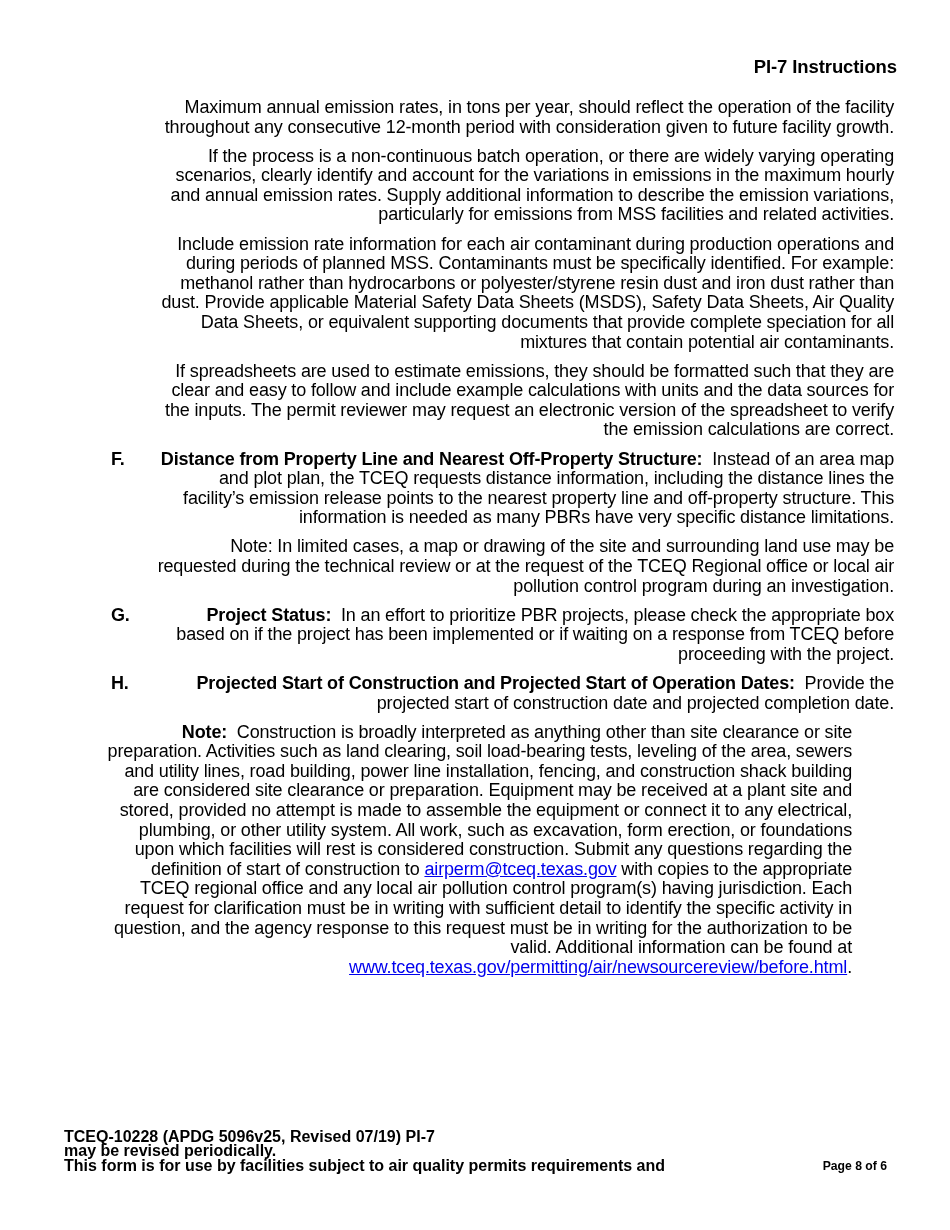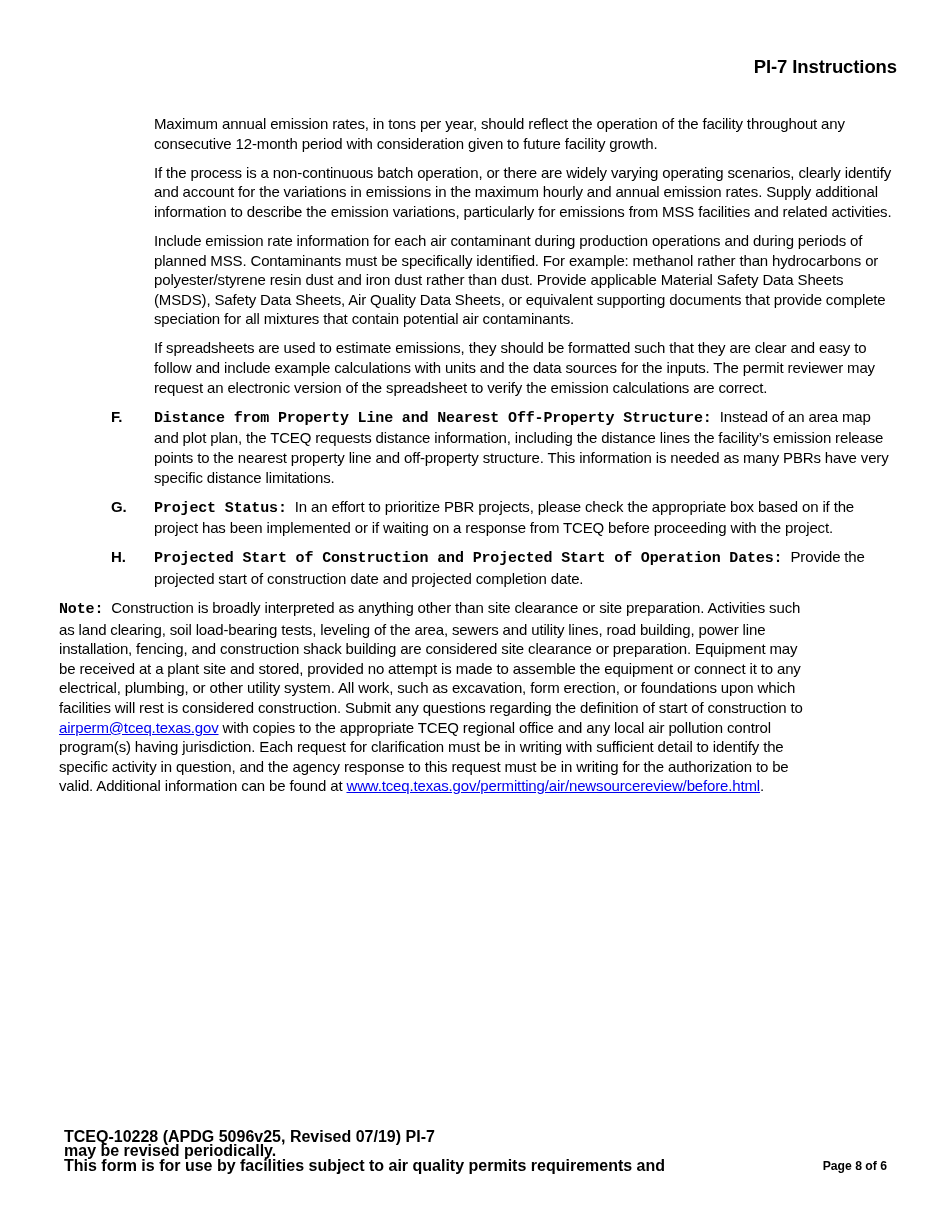--- a/index.html
+++ b/index.html
@@ -19,45 +19,46 @@
       position: absolute;
       top: 56px;
       right: 53px;
       font-weight: bold;
       font-size: 18.5px;
       letter-spacing: -0.1px;
     }
     .content {
       position: absolute;
       left: 0;
-      top: 114px;
+      top: 98px;
       width: 950px;
-      font-size: 15px;
+      font-size: 18px;
       line-height: 19.6px;
       letter-spacing: -0.15px;
+      text-align: right;
     }
     .para {
       position: relative;
       margin: 0 0 9.5px 0;
     }
     .indent-154 { padding-left: 154px; width: 740px; }
-    .indent-140 { padding-left: 59px; width: 752px; }
+    .indent-140 { padding-left: 100px; width: 752px; }
     .lettered {
       position: relative;
       padding-left: 154px;
       width: 740px;
       margin: 0 0 9.5px 0;
     }
     .letter {
       position: absolute;
       left: 111px;
       top: 0;
       font-weight: bold;
     }
-    .bold { font-weight: bold; font-family: Liberation Mono, monospace; }
+    .bold { font-weight: bold; }
     a.link {
       color: #0000ee;
       text-decoration: underline;
     }
     .footer-left {
       position: absolute;
       left: 64px;
       top: 1130px;
       font-size: 16px;
       line-height: 14.4px;
@@ -81,20 +82,21 @@
   <p class="para indent-154">Maximum annual emission rates, in tons per year, should reflect the operation of the facility throughout any consecutive 12-month period with consideration given to future facility growth.</p>
   <p class="para indent-154">If the process is a non-continuous batch operation, or there are widely varying operating scenarios, clearly identify and account for the variations in emissions in the maximum hourly and annual emission rates. Supply additional information to describe the emission variations, particularly for emissions from MSS facilities and related activities.</p>
   <p class="para indent-154">Include emission rate information for each air contaminant during production operations and during periods of planned MSS. Contaminants must be specifically identified. For example: methanol rather than hydrocarbons or polyester/styrene resin dust and iron dust rather than dust. Provide applicable Material Safety Data Sheets (MSDS), Safety Data Sheets, Air Quality Data Sheets, or equivalent supporting documents that provide complete speciation for all mixtures that contain potential air contaminants.</p>
   <p class="para indent-154">If spreadsheets are used to estimate emissions, they should be formatted such that they are clear and easy to follow and include example calculations with units and the data sources for the inputs. The permit reviewer may request an electronic version of the spreadsheet to verify the emission calculations are correct.</p>
 
   <div class="lettered">
     <span class="letter">F.</span>
     <span class="bold">Distance from Property Line and Nearest Off-Property Structure:</span>&nbsp;
     <span>Instead of an area map and plot plan, the TCEQ requests distance information, including the distance lines the facility’s emission release points to the nearest property line and off-property structure. This information is needed as many PBRs have very specific distance limitations.</span>
   </div>
+  <p class="para indent-154">Note:  In limited cases, a map or drawing of the site and surrounding land use may be requested during the technical review or at the request of the TCEQ Regional office or local air pollution control program during an investigation.</p>
 
   <div class="lettered">
     <span class="letter">G.</span>
     <span class="bold">Project Status:</span>&nbsp;
     <span>In an effort to prioritize PBR projects, please check the appropriate box based on if the project has been implemented or if waiting on a response from TCEQ before proceeding with the project.</span>
   </div>
 
   <div class="lettered">
     <span class="letter">H.</span>
     <span class="bold">Projected Start of Construction and Projected Start of Operation Dates:</span>&nbsp;

